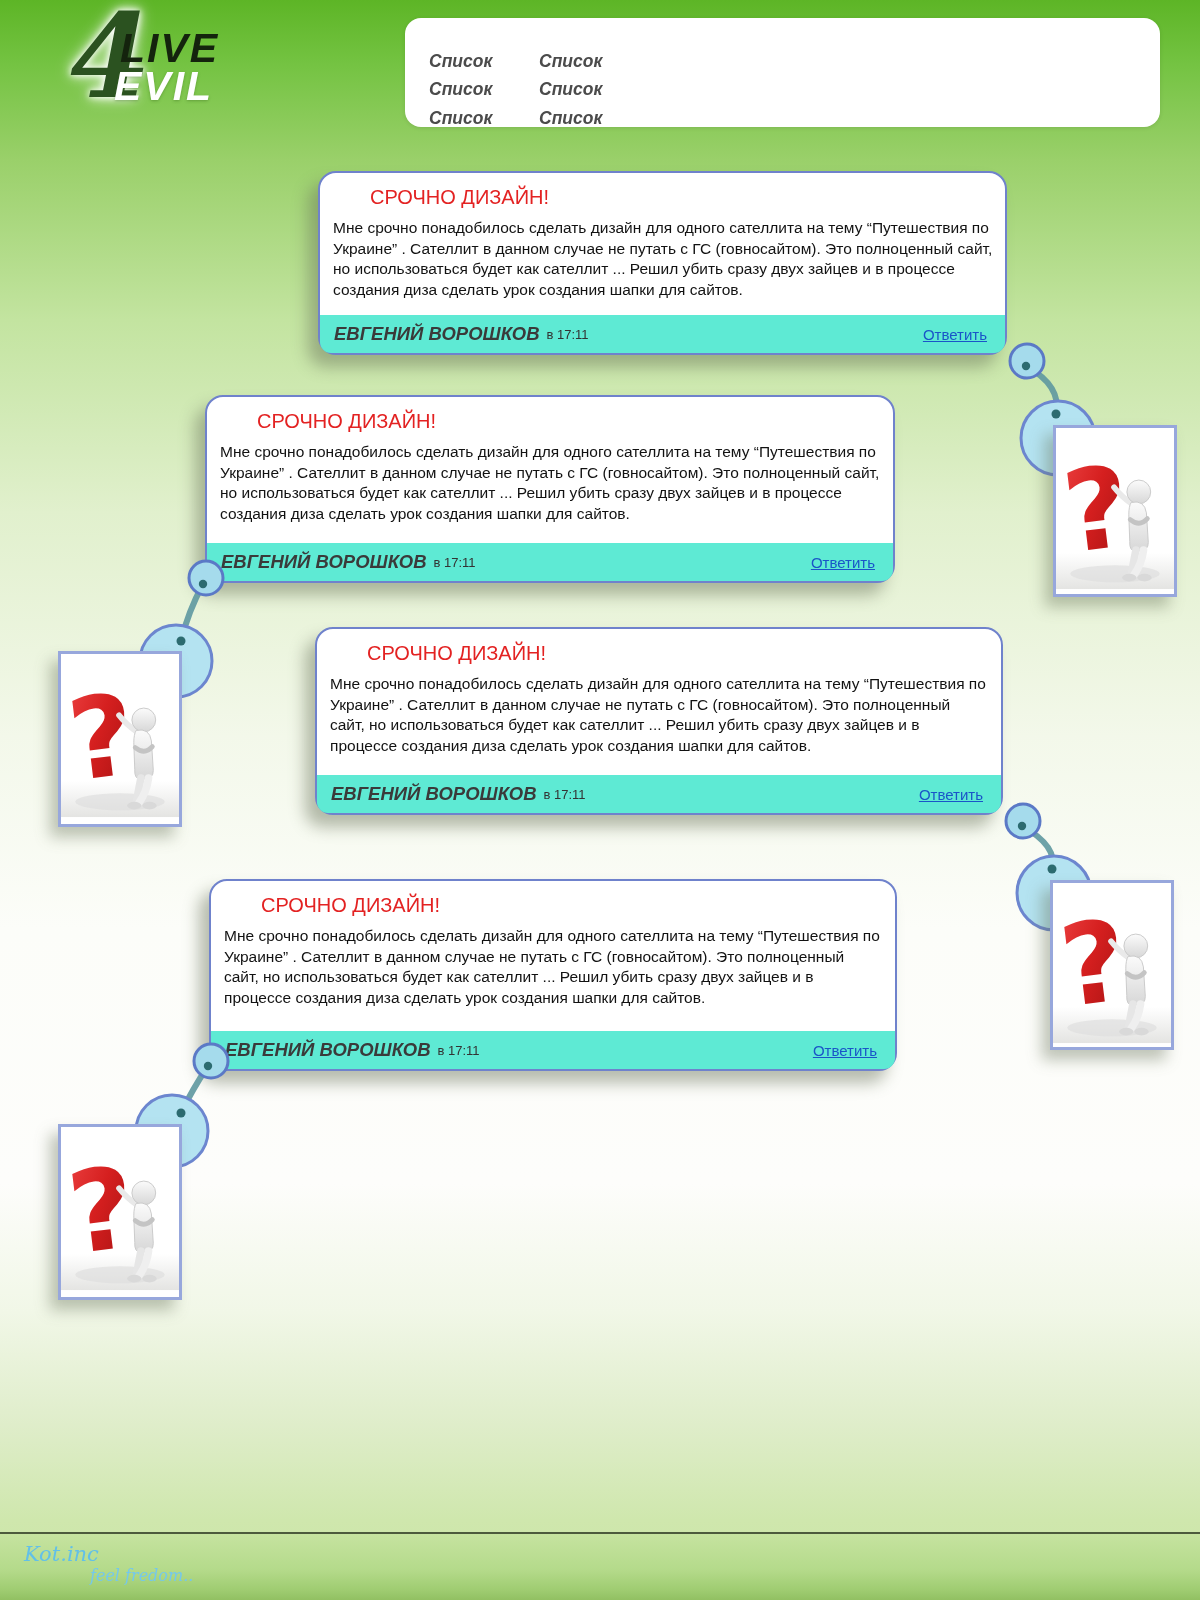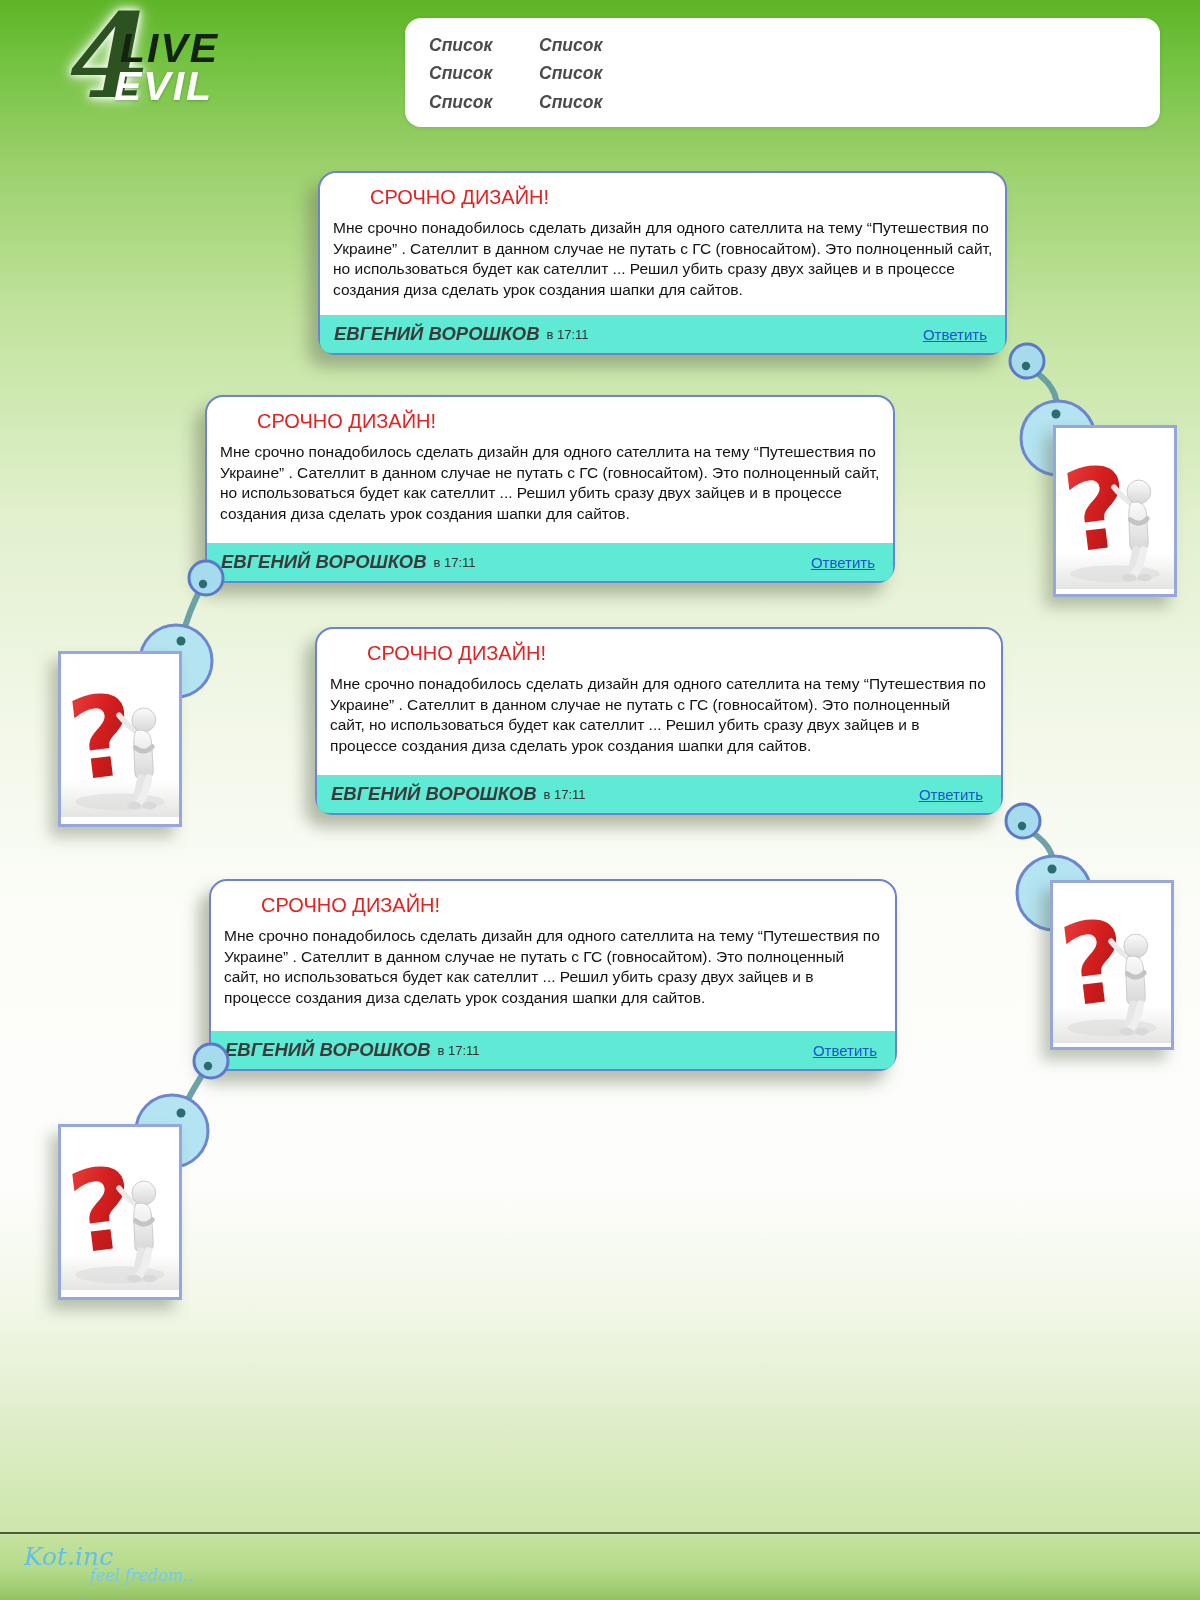--- a/index.html
+++ b/index.html
@@ -12,21 +12,21 @@
   
   .logo { position:absolute; left:70px; top:14px; width:170px; height:110px; z-index:4; cursor:pointer; }
   .logo-number { position:absolute; left:0; top:-16px; font-family:"DejaVu Serif",serif; font-style:italic; font-weight:bold;
     font-size:116px; line-height:1; color:#2b5220;
     text-shadow:0 0 6px rgba(255,255,255,.95),0 0 12px rgba(255,255,255,.85),0 0 18px rgba(255,255,255,.6); }
   .logo-top { position:absolute; left:50px; top:14px; font-style:italic; font-weight:bold; font-size:41px; line-height:1;
     letter-spacing:2px; color:#14230d; }
   .logo-bottom { position:absolute; left:44px; top:52px; font-style:italic; font-weight:bold; font-size:41px; line-height:1;
     letter-spacing:2px; color:#ffffff; text-shadow:0 1px 3px rgba(60,110,30,.45); }
   .menu { position:absolute; left:405px; top:18px; width:755px; height:109px; background:#ffffff; border-radius:16px;
-    box-shadow:0 1px 4px rgba(0,0,0,.10); box-sizing:border-box; padding:15px 0 0 24px; display:flex; gap:28px; z-index:4; }
+    box-shadow:0 1px 4px rgba(0,0,0,.10); box-sizing:border-box; padding:31px 0 0 24px; display:flex; gap:28px; z-index:4; }
   .menu-col { display:flex; flex-direction:column; gap:3px; width:82px; }
   .menu-item { font-style:italic; font-weight:bold; font-size:17.5px; color:#4b4b4b; cursor:pointer; line-height:1.45; }
   
   .post-card { position:absolute; width:689px; background:#ffffff; border:2.5px solid #6f82cc; border-radius:18px;
     box-shadow:-10px 12px 16px rgba(104,116,90,.48); box-sizing:border-box; z-index:1; }
   .post-title { margin:13px 0 0 50px; font-size:20px; font-weight:normal; color:#e32222; }
   .post-body { margin:9px 12px 0 13px; font-size:15.5px; line-height:1.33; color:#121212; }
   .post-footer { position:absolute; left:0; right:0; bottom:0; height:38px; background:#5eead4;
     border-radius:0 0 11px 11px; display:flex; align-items:center; }
   .post-author { font-style:italic; font-weight:bold; font-size:18.5px; color:#3a3a3a; margin-left:14px; white-space:nowrap; }
@@ -43,21 +43,21 @@
   .page-label { font-size:17px; color:#3e3e3e; letter-spacing:.5px; }
   .page-circles { display:flex; gap:1px; }
   .page-circle { width:45px; height:45px; border-radius:50%; background:#c6e8f3; border:3px solid #95a6df;
     box-sizing:border-box; display:flex; align-items:center; justify-content:center;
     font-size:27px; color:#27509f; cursor:pointer; }
   
   .footer-line { position:absolute; left:0; top:1532px; width:1200px; height:2px; background:#4c5a3d; z-index:5; }
   .bottom-band { position:absolute; left:0; top:1534px; width:1200px; height:66px;
     background:linear-gradient(180deg,#c6e3a0 0%,#b4da8a 55%,#9fcc71 85%,#91c062 100%); z-index:4; }
   .wm-brand { position:absolute; left:24px; top:8px; font-family:"DejaVu Serif",serif; font-style:italic;
-    font-size:25px; color:#62c0e8; }
+    font-size:21px; color:#62c0e8; }
   .wm-tag { position:absolute; left:60px; top:32px; font-family:"DejaVu Serif",serif; font-style:italic;
     font-size:16px; color:#74c8ec;margin-left:30px; }
 </style>
 </head>
 <body>
 
 <div class="page">
 
   <svg width="0" height="0" style="position:absolute" aria-hidden="true">
     <defs>

